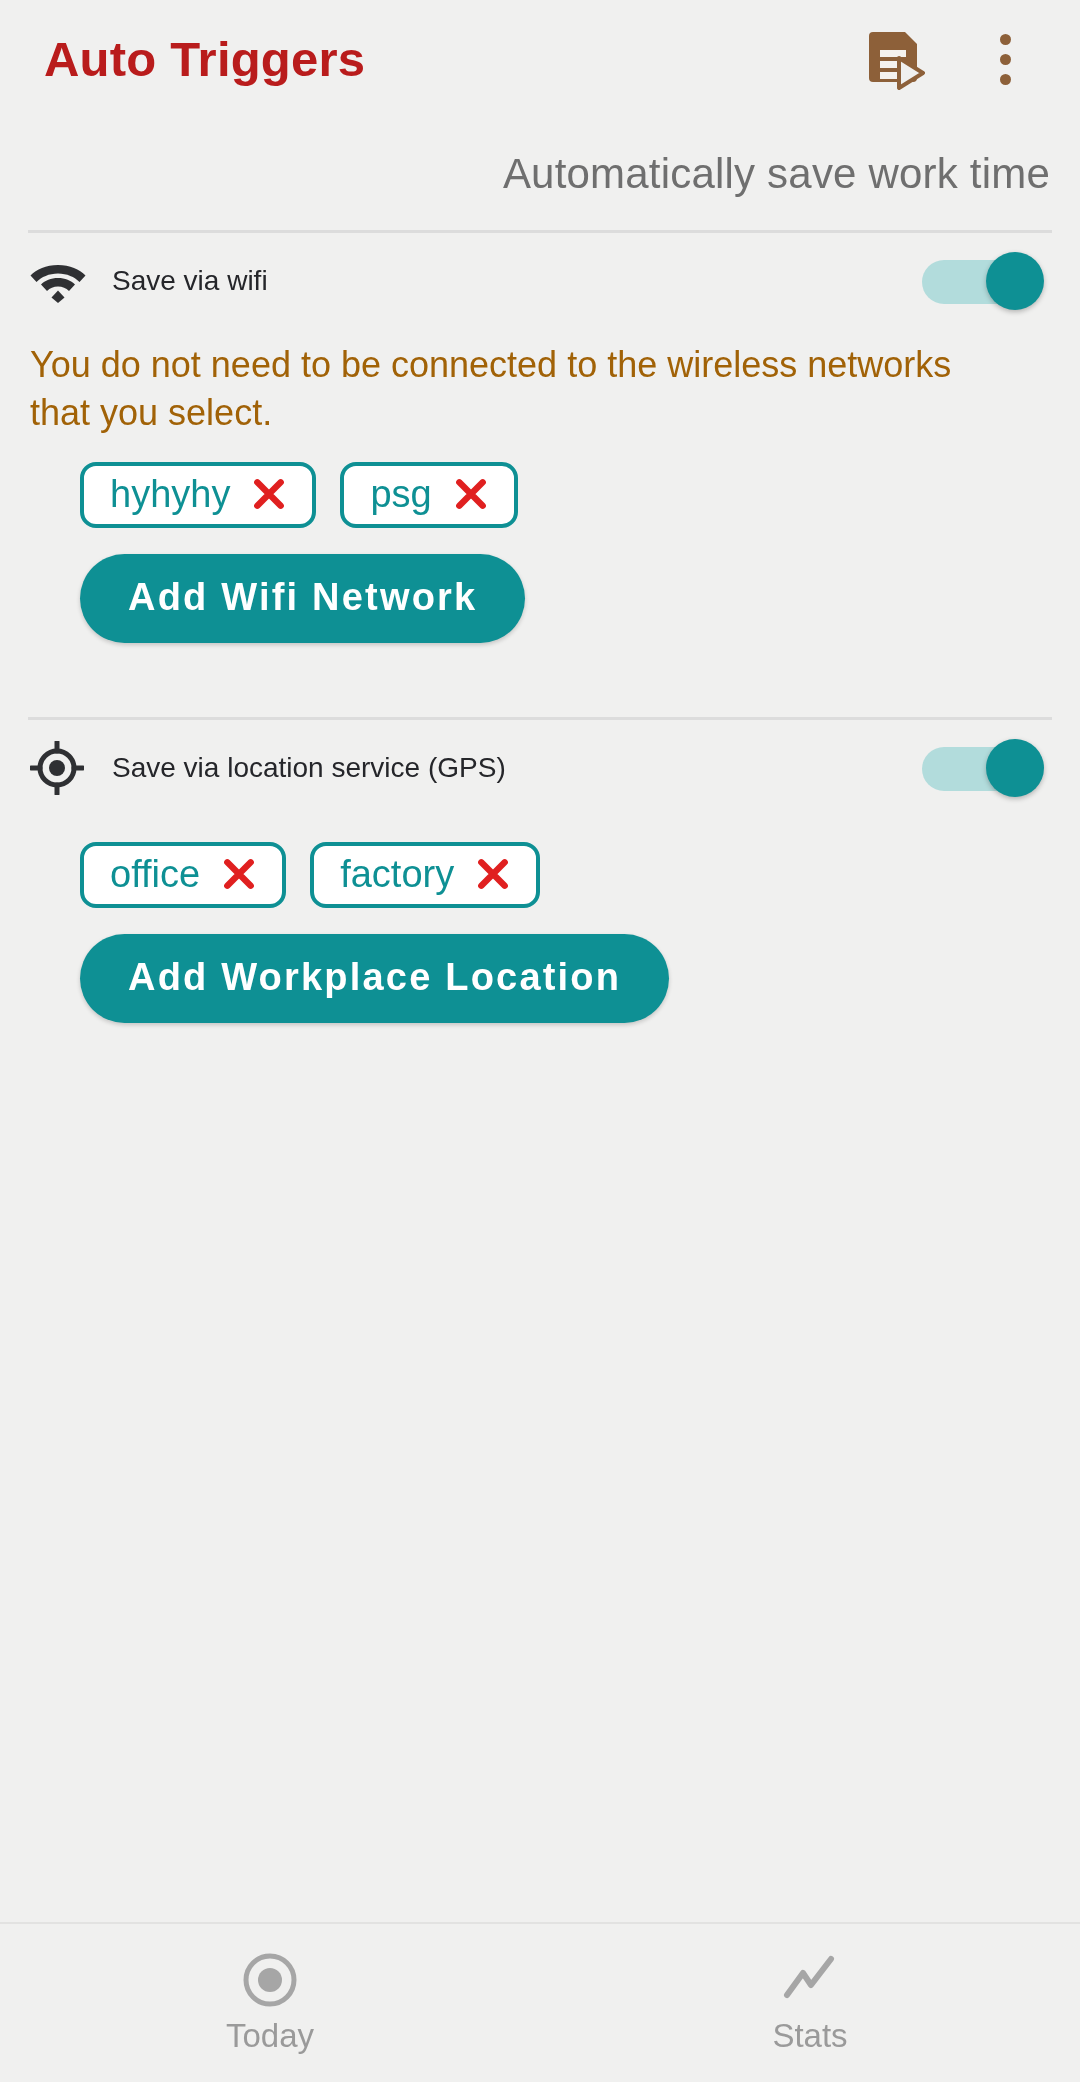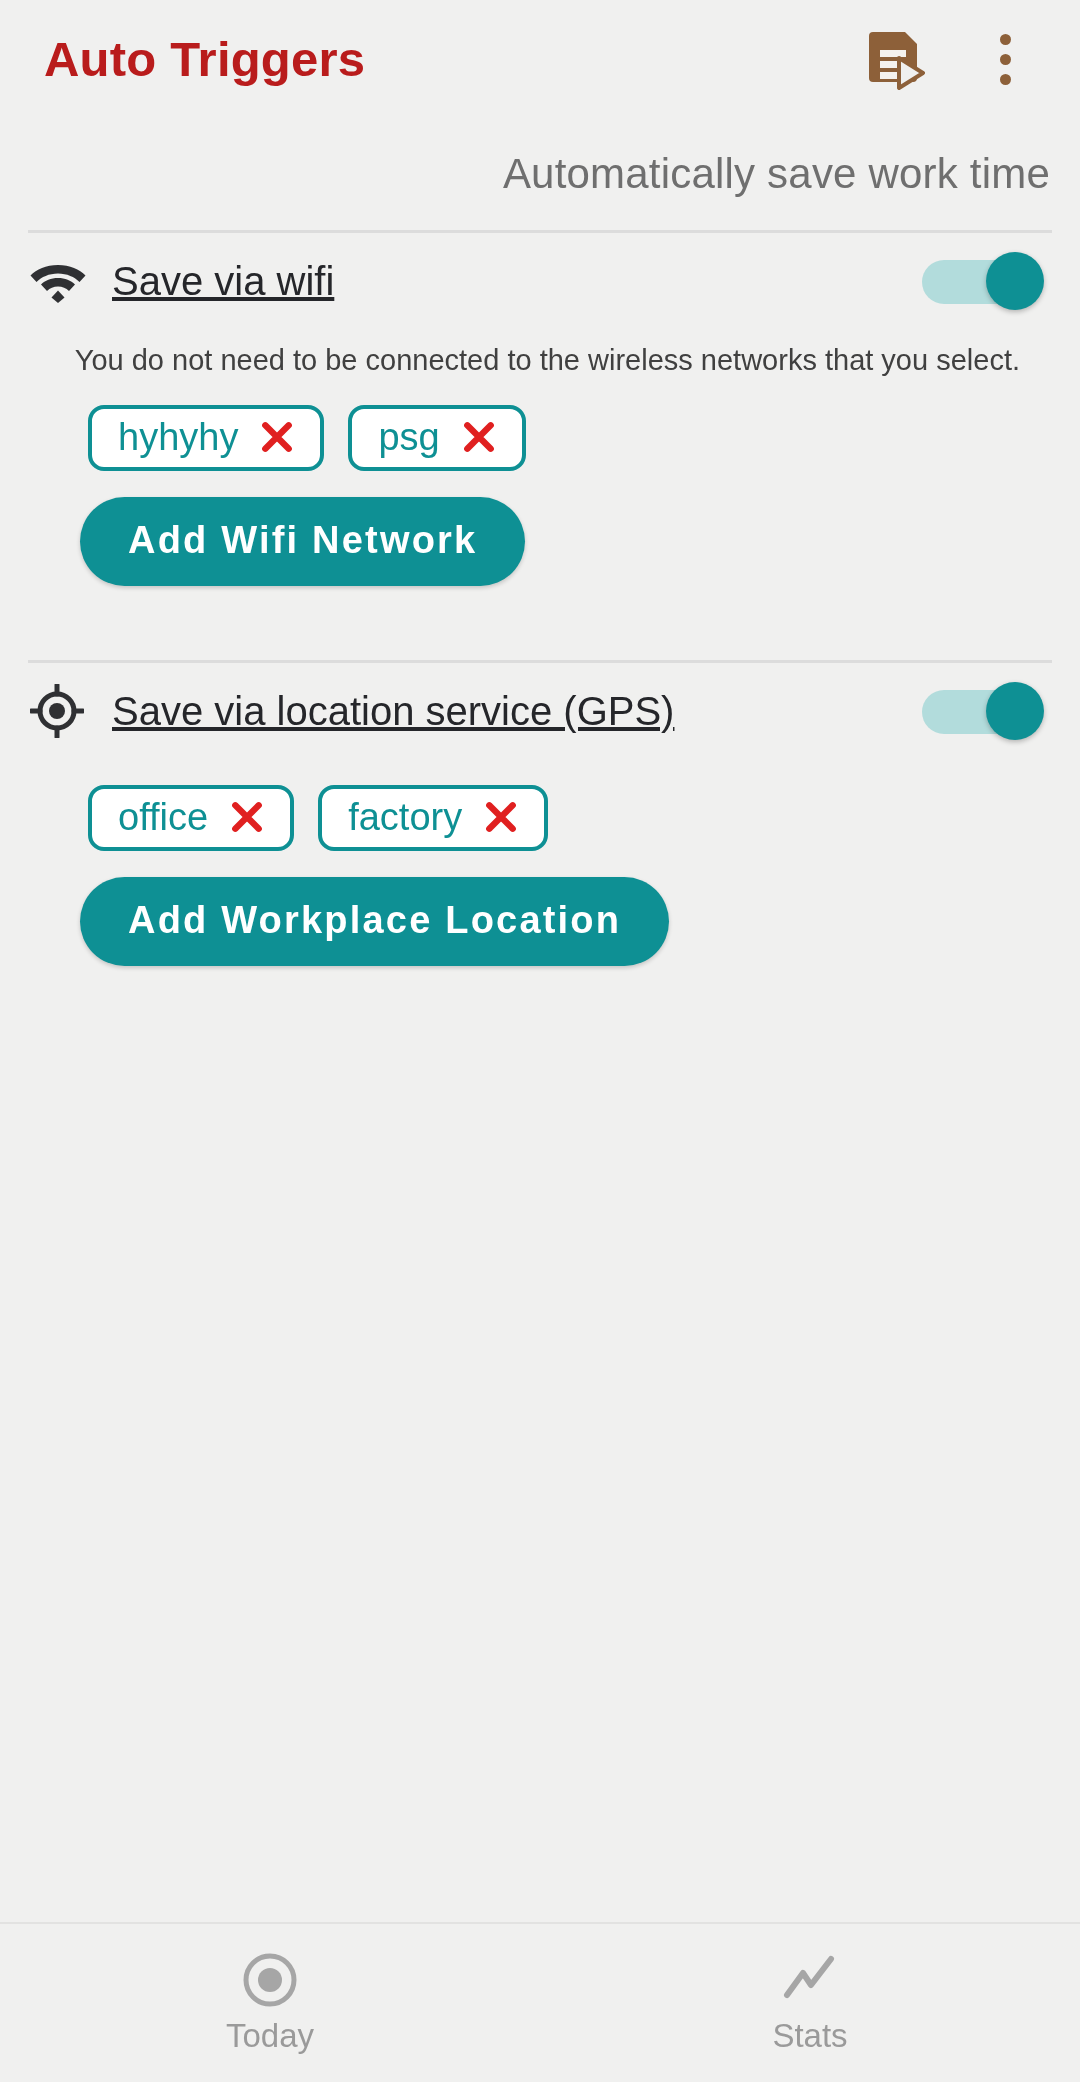--- a/index.html
+++ b/index.html
@@ -84,24 +84,23 @@
   .row-icon {
     width: 66px;
     display: flex;
     align-items: center;
     justify-content: flex-start;
     flex: none;
   }
   .row-label {
     flex: 1;
     color: #25262A;
-    font-size: 40px;
+    font-size: 28px;
     padding-left: 16px;
     white-space: nowrap;
-    text-decoration: underline;
   }
 
   
   .switch {
     position: relative;
     width: 122px;
     height: 58px;
     flex: none;
     margin-right: 6px;
   }
@@ -120,34 +119,32 @@
     top: 0;
     width: 58px;
     height: 58px;
     border-radius: 50%;
     background: #0E9094;
     box-shadow: 0 2px 5px rgba(0,0,0,0.25);
   }
 
   
   .helptext {
-    color: #404040;
-    font-size: 29px;
+    color: #a16207;
+    font-size: 36px;
     line-height: 1.32;
     padding: 12px 60px 0 30px;
-    text-align: right;
   }
 
   
   .chips {
     display: flex;
     flex-wrap: wrap;
     gap: 24px;
     padding: 26px 30px 0 80px;
-    margin-left: 8px;
   }
   .chip {
     display: inline-flex;
     align-items: center;
     gap: 22px;
     background: #FFFFFF;
     border: 4px solid #0E9094;
     border-radius: 16px;
     padding: 9px 26px 11px 26px;
     box-sizing: border-box;

